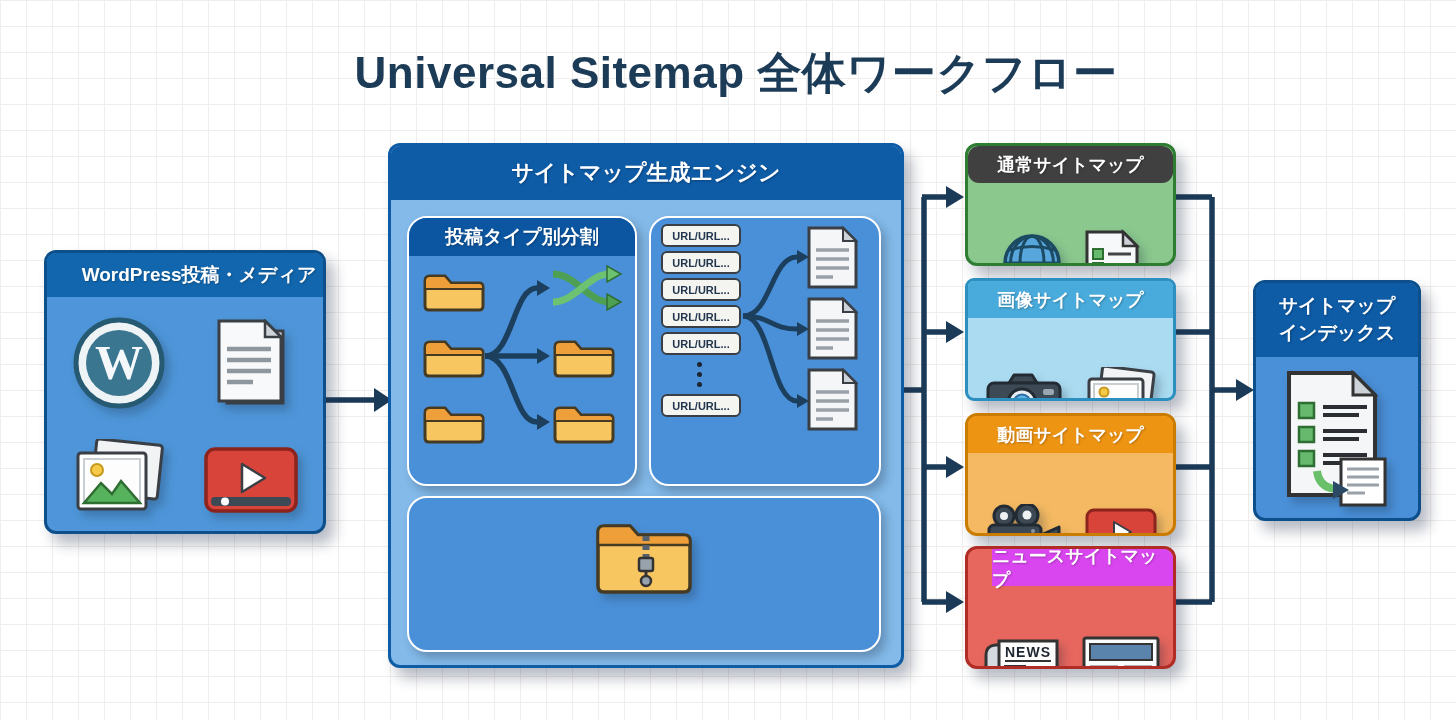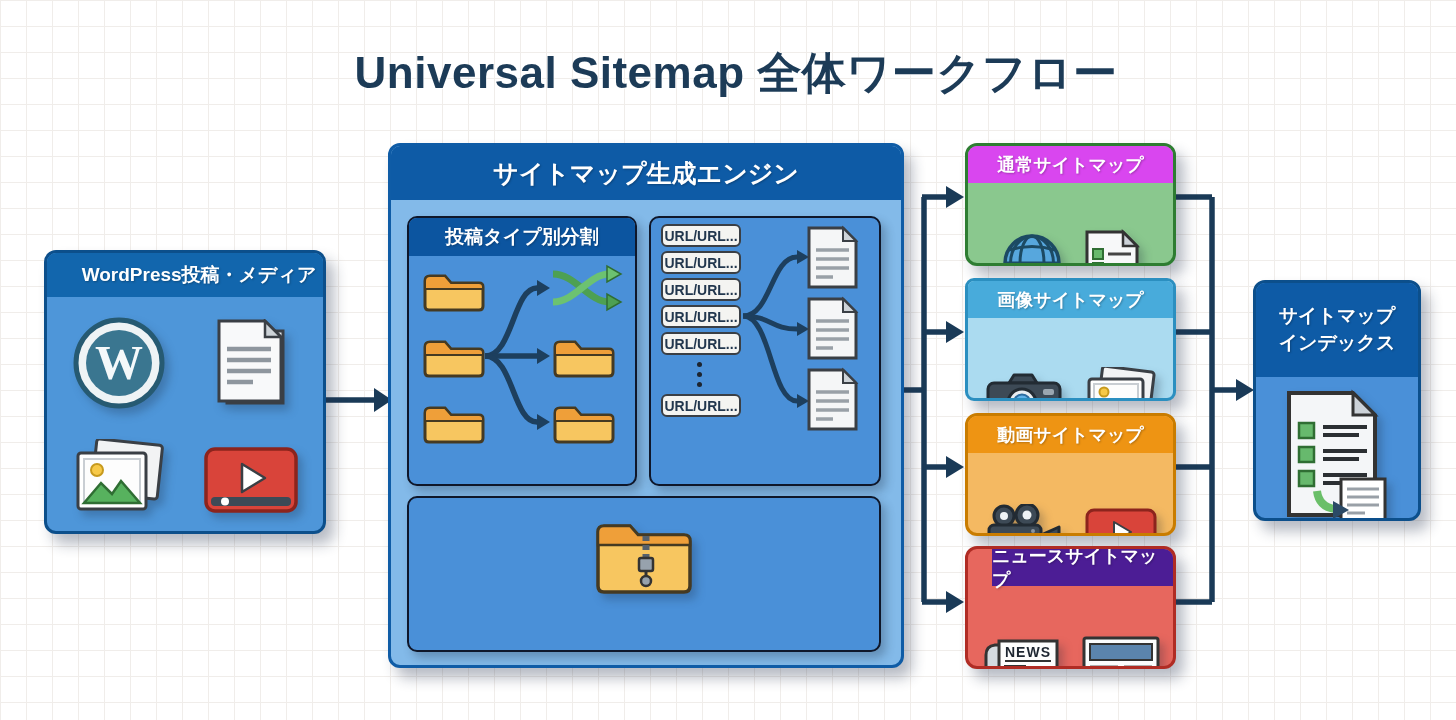--- a/index.html
+++ b/index.html
@@ -20,51 +20,51 @@
   .box{position:absolute;border-radius:12px;overflow:hidden;
        box-shadow:8px 10px 14px rgba(30,45,70,.32);}
   .box-header{display:flex;align-items:center;justify-content:center;
        color:#fff;font-weight:bold;text-shadow:1px 1px 2px rgba(0,0,0,.25);}
   
   .source{left:44px;top:250px;width:276px;height:278px;background:#4e96d9;border:3px solid #0c4f8b;}
   .source .box-header{height:44px;background:#1266ad;font-size:19px;padding-left:28px;}
   .source-body{display:grid;grid-template-columns:1fr 1fr;height:calc(100% - 44px);place-items:center;padding:4px 6px 10px 6px;}
   
   .engine{left:388px;top:143px;width:510px;height:519px;background:#83bae9;border:3px solid #0f5ca6;}
-  .engine>.box-header{height:54px;background:#0e5ba6;font-size:25px;}
-  .sub{position:absolute;border-radius:10px;overflow:hidden;background:#4a90d8;
-       border:2px solid #0f172a;box-shadow:5px 6px 10px rgba(30,45,70,.30);text-align:right;}
+  .engine>.box-header{height:54px;background:#0e5ba6;font-size:22px;}
+  .sub{position:absolute;border-radius:20px;overflow:hidden;background:#4a90d8;
+       border:2px solid #ffffff;box-shadow:5px 6px 10px rgba(30,45,70,.30);text-align:right;}
   .sub .box-header{height:38px;background:#0c55a0;font-size:19px;}
   #sub-split-type{left:16px;top:70px;width:226px;height:266px;}
   #sub-split-auto{left:258px;top:70px;width:228px;height:266px;}
   #sub-gzip{left:16px;top:350px;width:470px;height:152px;}
   .sub-body{position:relative;width:100%;height:calc(100% - 38px);}
   #sub-gzip .sub-body{display:flex;align-items:center;justify-content:center;}
   .pill{position:absolute;left:10px;width:80px;height:23px;box-sizing:border-box;
         background:#f4f4f1;border:2px solid #3a3f45;border-radius:6px;
-        color:#22374e;font-size:14px;font-weight:bold;
+        color:#22374e;font-size:11px;font-weight:bold;
         display:flex;align-items:center;justify-content:center;}
   .vdots{position:absolute;left:46px;top:144px;display:flex;flex-direction:column;gap:5px;}
   .vdots i{width:5px;height:5px;border-radius:50%;background:#1d2530;}
   .flow-svg{position:absolute;left:0;top:0;}
   
   .out{left:965px;width:205px;height:117px;border:3px solid;}
   .out .box-header{height:37px;font-size:18px;}
   .out-body{display:flex;align-items:center;justify-content:center;gap:20px;height:calc(100% - 37px);margin-top:40px;}
   #out-normal{top:143px;background:#8ac88e;border-color:#2e7d32;}
-  #out-normal .box-header{background:#d946ef;}
+  #out-normal .box-header{background:#404040;border-radius:11px;}
   #out-image{top:278px;background:#abdbf0;border-color:#2b8fc0;border-radius:9px;}
   #out-image .box-header{background:#48abdb;}
   #out-video{top:413px;background:#f4b962;border-color:#c97c00;font-family:Liberation Mono, monospace;}
   #out-video .box-header{background:#ee9413;}
   #out-news{top:546px;background:#e7675e;border-color:#b02c24;}
-  #out-news .box-header{background:#4c1d95;margin-left:24px;}
+  #out-news .box-header{background:#d946ef;margin-left:24px;}
   
   .index{left:1253px;top:280px;width:162px;height:235px;background:#4a90d8;border:3px solid #0c4f8b;}
-  .index .box-header{height:94px;background:#0e5ba6;font-size:19px;white-space:pre-line;text-align:right;line-height:1.4;}
+  .index .box-header{height:74px;background:#0e5ba6;font-size:19px;white-space:pre-line;text-align:right;line-height:1.4;}
   .index-body{display:flex;align-items:center;justify-content:center;height:calc(100% - 74px);}
   .connectors{position:absolute;left:0;top:0;pointer-events:none;}
   .icon{filter:drop-shadow(5px 6px 4px rgba(20,30,50,.25));}
 </style>
 </head>
 <body>
 
 <div class="canvas">
 
   <svg class="connectors" width="1456" height="720" viewBox="0 0 1456 720">

